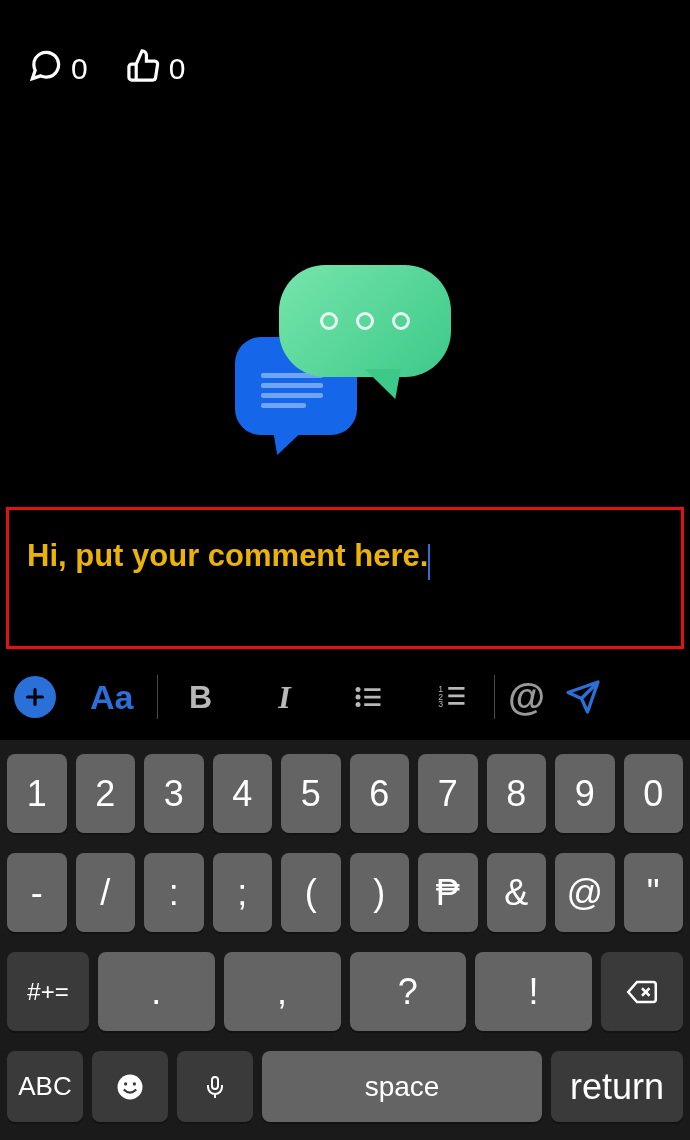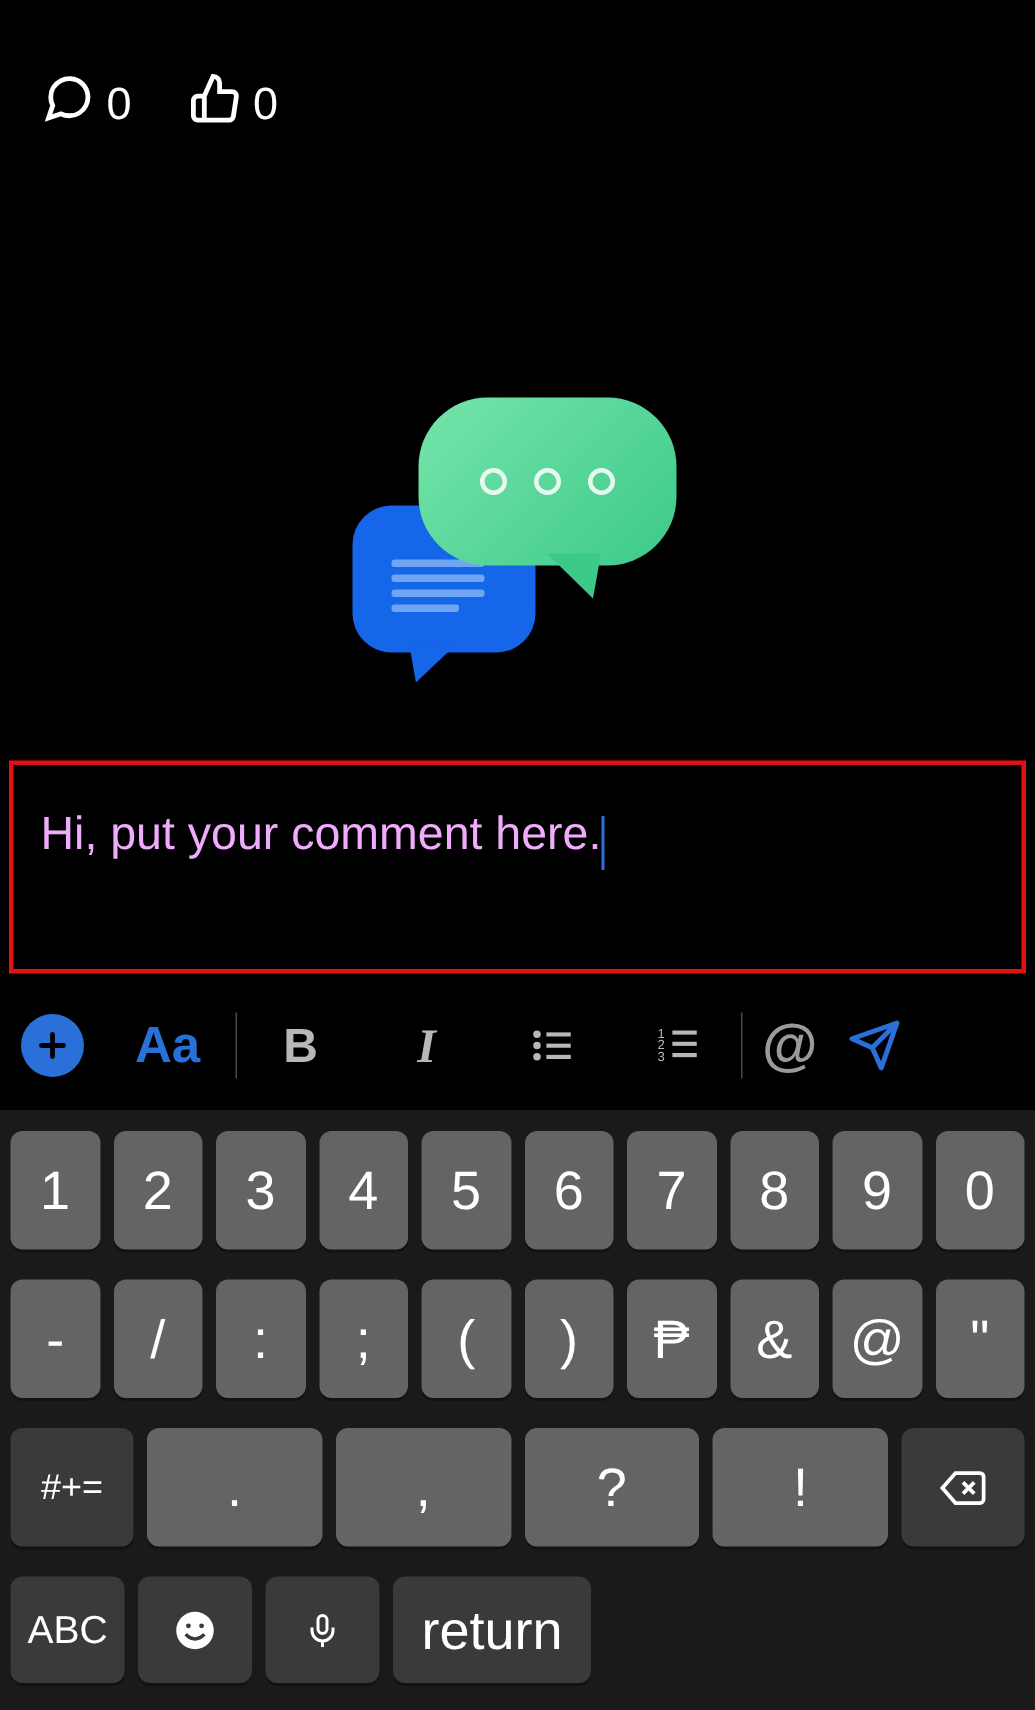--- a/index.html
+++ b/index.html
@@ -106,23 +106,23 @@
       position: absolute;
       top: 507px;
       left: 6px;
       right: 6px;
       height: 142px;
       border: 3px solid #e31111;
       background: #000;
       padding: 28px 18px 0;
     }
     .comment-text {
-      color: #f0abfc;
+      color: #eab308;
       font-size: 31px;
-      font-weight: 400;
+      font-weight: 700;
       display: inline;
     }
     .cursor {
       display: inline-block;
       width: 2px;
       height: 36px;
       background: #2B6FD8;
       vertical-align: middle;
       margin-left: 0px;
     }
@@ -360,15 +360,16 @@
         <circle cx="15.5" cy="9.5" r="1.3" fill="#3A3A3A"></circle>
         <path d="M7 14 q5 5 10 0" stroke="#3A3A3A" stroke-width="1.8" fill="none"></path>
       </svg>
     </div>
     <div class="kb-key dark mic">
       <svg width="24" height="32" viewBox="0 0 24 24" fill="none" stroke="#fff" stroke-width="2">
         <rect x="9" y="2" width="6" height="12" rx="3"></rect>
         <path d="M5 10v2a7 7 0 0 0 14 0v-2M12 19v4"></path>
       </svg>
     </div>
+    <div class="kb-key space">space</div>
     <div class="kb-key dark return">return</div>
   </div>
 </div>
 
 </body></html>

